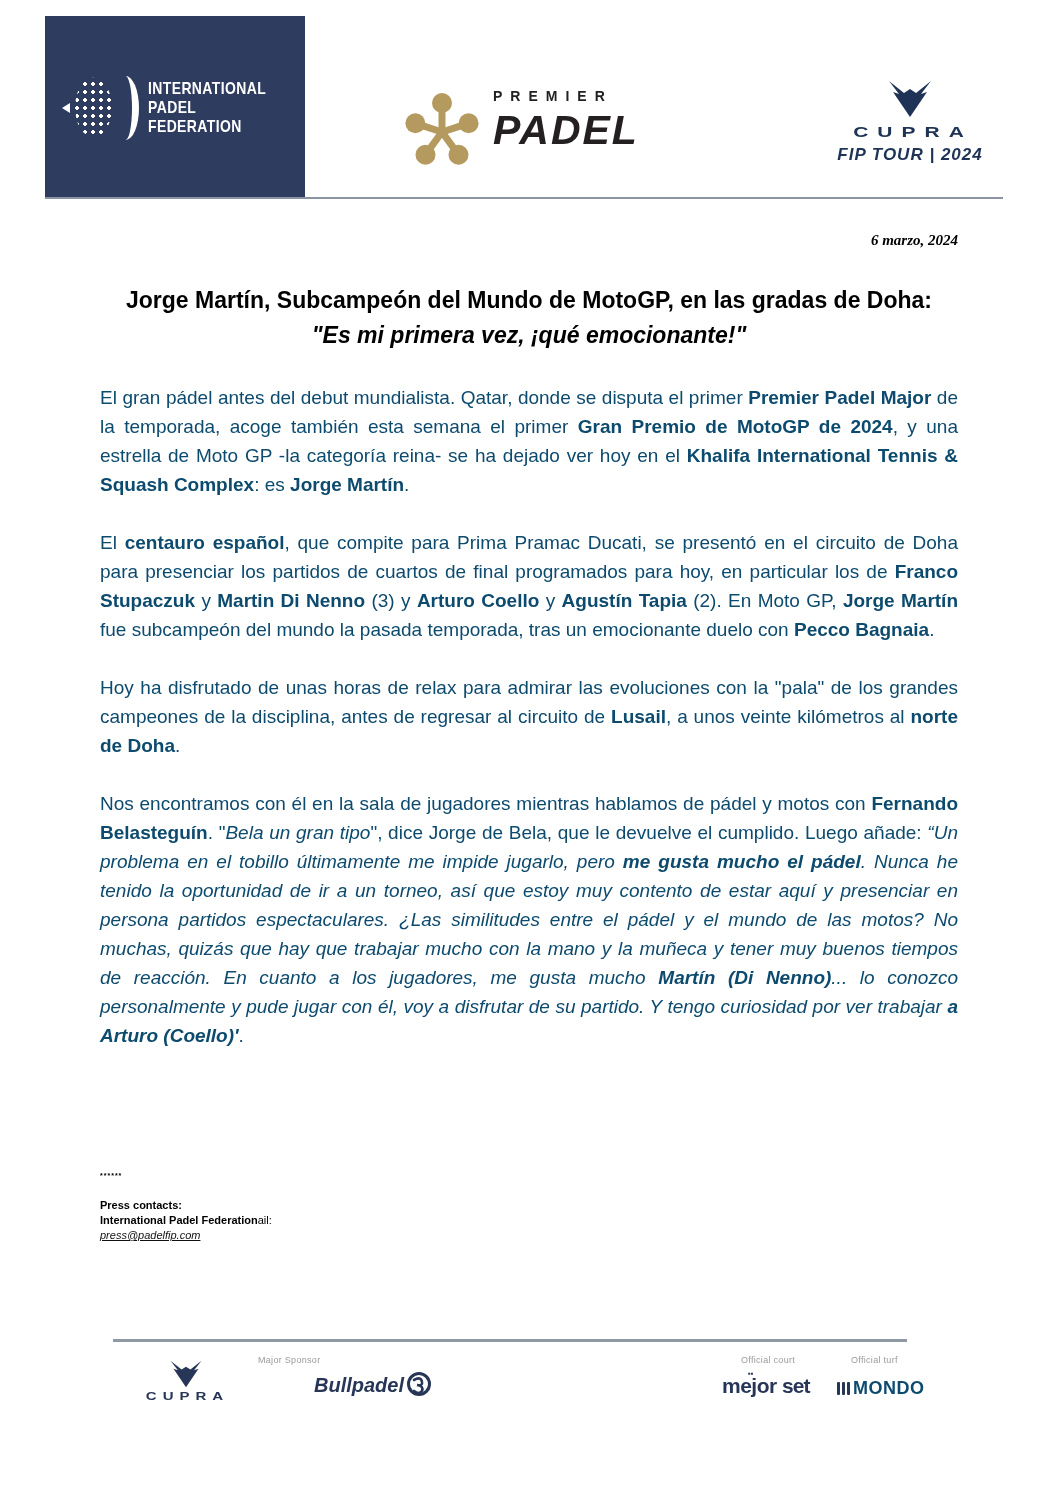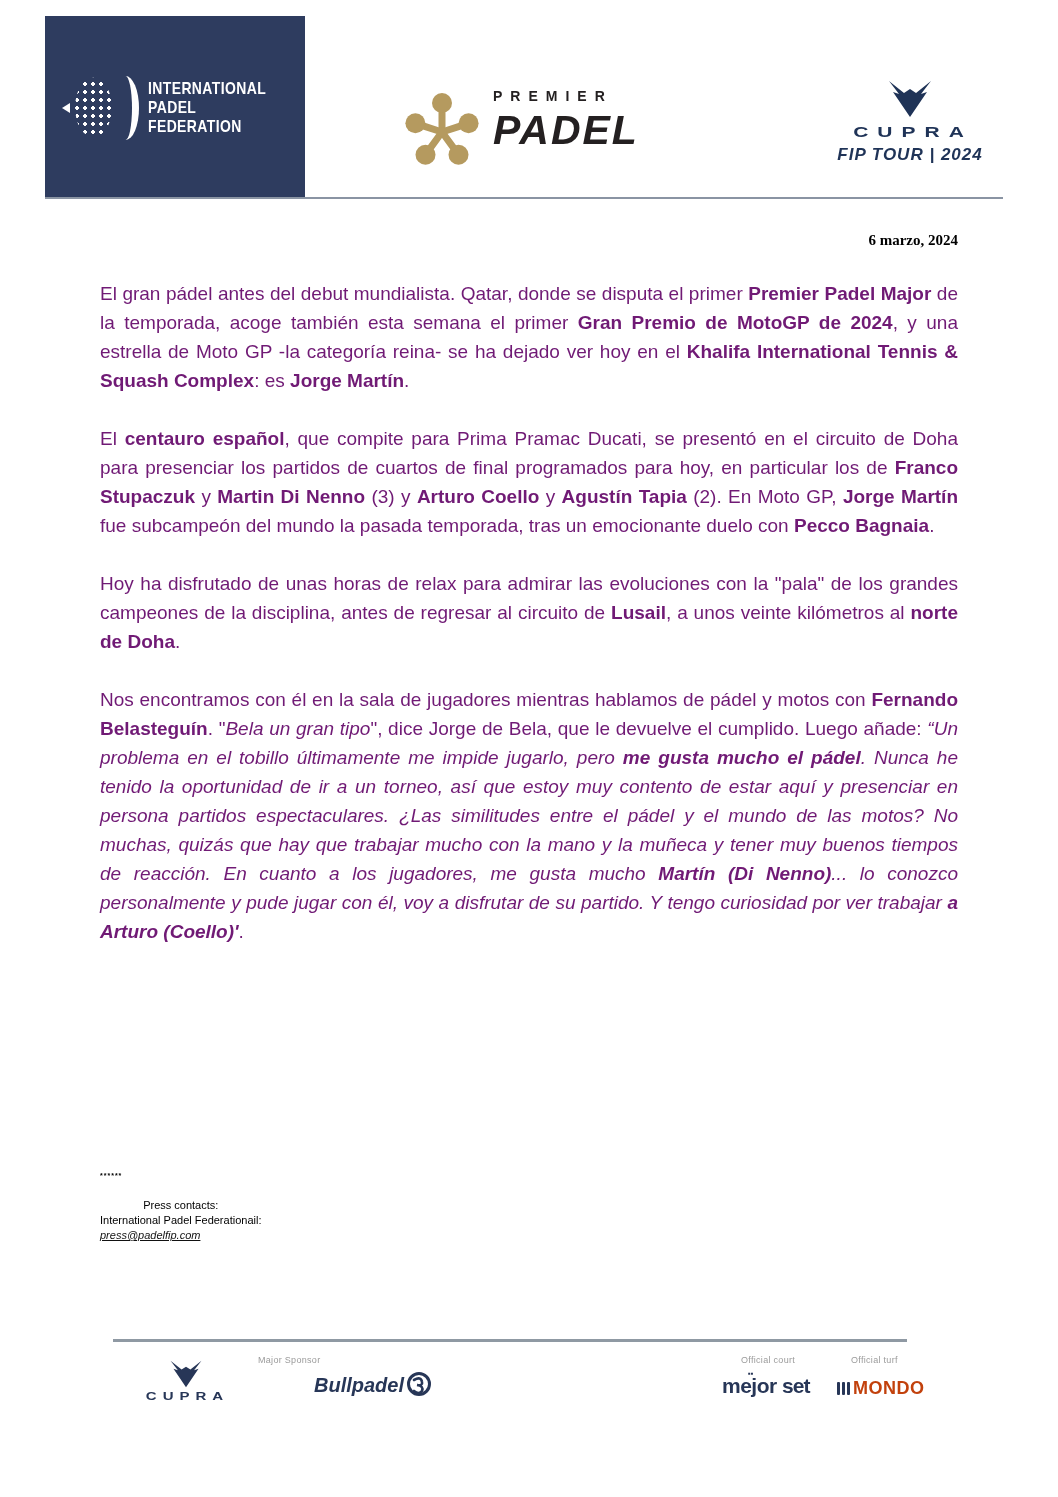--- a/index.html
+++ b/index.html
@@ -38,51 +38,51 @@
   .premier-word{font-size:41px;font-weight:bold;font-style:italic;color:#242021;letter-spacing:2px;margin-top:3px;}
 
   .cupra-block{position:absolute;left:826px;top:80px;width:168px;text-align:center;color:#1f3357;}
   .cupra-emblem{display:block;margin:0 auto;}
   .cupra-word{font-size:21px;font-weight:bold;letter-spacing:9px;
     transform:scaleY(0.68);transform-origin:center;margin-top:2px;padding-left:6px;}
   .cupra-tour{font-size:17px;font-weight:bold;font-style:italic;margin-top:1px;letter-spacing:1px;}
 
   
   .doc{position:absolute;left:100px;top:231px;width:858px;}
-  .date-line{text-align:right;font-family:"Liberation Serif", serif;font-weight:bold;font-size:15px;line-height:18px;color:#000;}
+  .date-line{text-align:right;font-family:"Liberation Serif", serif;font-weight:bold;font-size:15px;line-height:18px;color:#000;font-style:italic;}
   .title{margin-top:34px;text-align:center;font-weight:bold;font-size:23px;line-height:35px;color:#000;}
   .title .t2{font-style:italic;}
-  .para{margin:29px 0 0 0;font-size:19px;line-height:29px;text-align:justify;color:#701a75;}
+  .para{margin:29px 0 0 0;font-size:19px;line-height:29px;text-align:justify;color:#0c4a6e;}
   .para-first{margin-top:30px;}
 
   
   .stars{position:absolute;left:100px;top:1172px;font-size:7px;font-weight:bold;color:#000;letter-spacing:1px;}
   .press{position:absolute;left:100px;top:1198px;font-size:11px;line-height:15px;color:#000;}
-  .press .b{font-weight:normal;text-align:center;}
+  .press .b{font-weight:bold;}
   .press a{color:#111;text-decoration:underline;font-style:italic;}
 
   
   .footer-rule{position:absolute;left:113px;top:1339px;width:794px;height:3px;background:#8f99a3;}
   .sp-label{position:absolute;font-size:9px;color:#9b9b9b;letter-spacing:0.3px;}
   .lbl-global{left:258px;top:1355px;}
   .lbl-court{left:741px;top:1355px;}
   .lbl-turf{left:851px;top:1355px;text-align:right;}
 
   .ft-cupra{position:absolute;left:138px;top:1360px;width:95px;text-align:center;color:#273657;}
   .ft-cupra .cupra-word{font-size:15px;letter-spacing:6px;transform:scaleY(0.7);padding-left:4px;margin-top:0;}
 
   .ft-bullpadel{position:absolute;left:314px;top:1374px;display:flex;align-items:center;color:#273657;}
   .bp-word{font-size:20px;font-weight:bold;font-style:italic;letter-spacing:0px;}
   .bp-emblem{margin-left:2px;margin-top:-4px;}
 
   .ft-mejorset{position:absolute;left:722px;top:1374px;color:#273657;font-size:21px;font-weight:bold;letter-spacing:-0.5px;}
   .ft-mejorset .ms-set{letter-spacing:-1px;}
   .ms-crown{position:absolute;left:26px;top:-5px;font-size:8px;letter-spacing:0;}
 
-  .ft-mondo{position:absolute;left:837px;top:1378px;display:flex;align-items:center;color:#c2410c;}
+  .ft-mondo{position:absolute;left:837px;top:1378px;display:flex;align-items:center;color:#0c4a6e;}
   .mondo-bars{display:inline-flex;align-items:center;gap:2px;margin-right:3px;}
   .mondo-bars i{display:block;width:3px;height:13px;background:#273657;border-radius:1px;}
   .mondo-word{font-size:18px;font-weight:bold;letter-spacing:0.5px;}
 </style>
 </head>
 <body>
 
 <div class="page">
 
   <div class="navy-box">
@@ -127,20 +127,24 @@
       <path d="M2 1 L17 13 L23 9 L29 13 L44 1 L34 14 L40 12 L23 37 L6 12 L12 14 Z" fill="#1f3357"></path>
     </svg>
     <div class="cupra-word">CUPRA</div>
     <div class="cupra-tour">FIP TOUR | 2024</div>
   </div>
 
   <div class="header-rule"></div>
 
   <div class="doc">
     <div class="date-line">6 marzo, 2024</div>
+    <div class="title">
+      <div class="t1">Jorge Martín, Subcampeón del Mundo de MotoGP, en las gradas de Doha:</div>
+      <div class="t2">"Es mi primera vez, ¡qué emocionante!"</div>
+    </div>
     <p class="para para-first"><span>El gran pádel antes del debut mundialista. Qatar, donde se disputa el primer </span><span style="font-weight: bold;">Premier Padel Major</span><span> de la temporada, acoge también esta semana el primer </span><span style="font-weight: bold;">Gran Premio de MotoGP de 2024</span><span>, y una estrella de Moto GP -la categoría reina- se ha dejado ver hoy en el </span><span style="font-weight: bold;">Khalifa International Tennis &amp; Squash Complex</span><span>: es </span><span style="font-weight: bold;">Jorge Martín</span><span>.</span></p>
     <p class="para"><span>El </span><span style="font-weight: bold;">centauro español</span><span>, que compite para Prima Pramac Ducati, se presentó en el circuito de Doha para presenciar los partidos de cuartos de final programados para hoy, en particular los de </span><span style="font-weight: bold;">Franco Stupaczuk</span><span> y </span><span style="font-weight: bold;">Martin Di Nenno</span><span> (3) y </span><span style="font-weight: bold;">Arturo Coello</span><span> y </span><span style="font-weight: bold;">Agustín Tapia</span><span> (2). En Moto GP, </span><span style="font-weight: bold;">Jorge Martín</span><span> fue subcampeón del mundo la pasada temporada, tras un emocionante duelo con </span><span style="font-weight: bold;">Pecco Bagnaia</span><span>.</span></p>
     <p class="para"><span>Hoy ha disfrutado de unas horas de relax para admirar las evoluciones con la "pala" de los grandes campeones de la disciplina, antes de regresar al circuito de </span><span style="font-weight: bold;">Lusail</span><span>, a unos veinte kilómetros al </span><span style="font-weight: bold;">norte de Doha</span><span>.</span></p>
     <p class="para"><span>Nos encontramos con él en la sala de jugadores mientras hablamos de pádel y motos con </span><span style="font-weight: bold;">Fernando Belasteguín</span><span>. "</span><span style="font-style: italic;">Bela un gran tipo</span><span>", dice Jorge de Bela, que le devuelve el cumplido. Luego añade: </span><span style="font-style: italic;">“Un problema en el tobillo últimamente me impide jugarlo, pero </span><span style="font-weight: bold; font-style: italic;">me gusta mucho el pádel</span><span style="font-style: italic;">. Nunca he tenido la oportunidad de ir a un torneo, así que estoy muy contento de estar aquí y presenciar en persona partidos espectaculares. ¿Las similitudes entre el pádel y el mundo de las motos? No muchas, quizás que hay que trabajar mucho con la mano y la muñeca y tener muy buenos tiempos de reacción. En cuanto a los jugadores, me gusta mucho </span><span style="font-weight: bold; font-style: italic;">Martín (Di Nenno)</span><span style="font-style: italic;">... lo conozco personalmente y pude jugar con él, voy a disfrutar de su partido. Y tengo curiosidad por ver trabajar </span><span style="font-weight: bold; font-style: italic;">a Arturo (Coello)'</span><span>.</span></p>
   </div>
 
   <div class="stars">******</div>
   <div class="press">
     <div class="b">Press contacts:</div>
     <div><span class="b">International Padel Federation</span><span>ail:</span></div>

